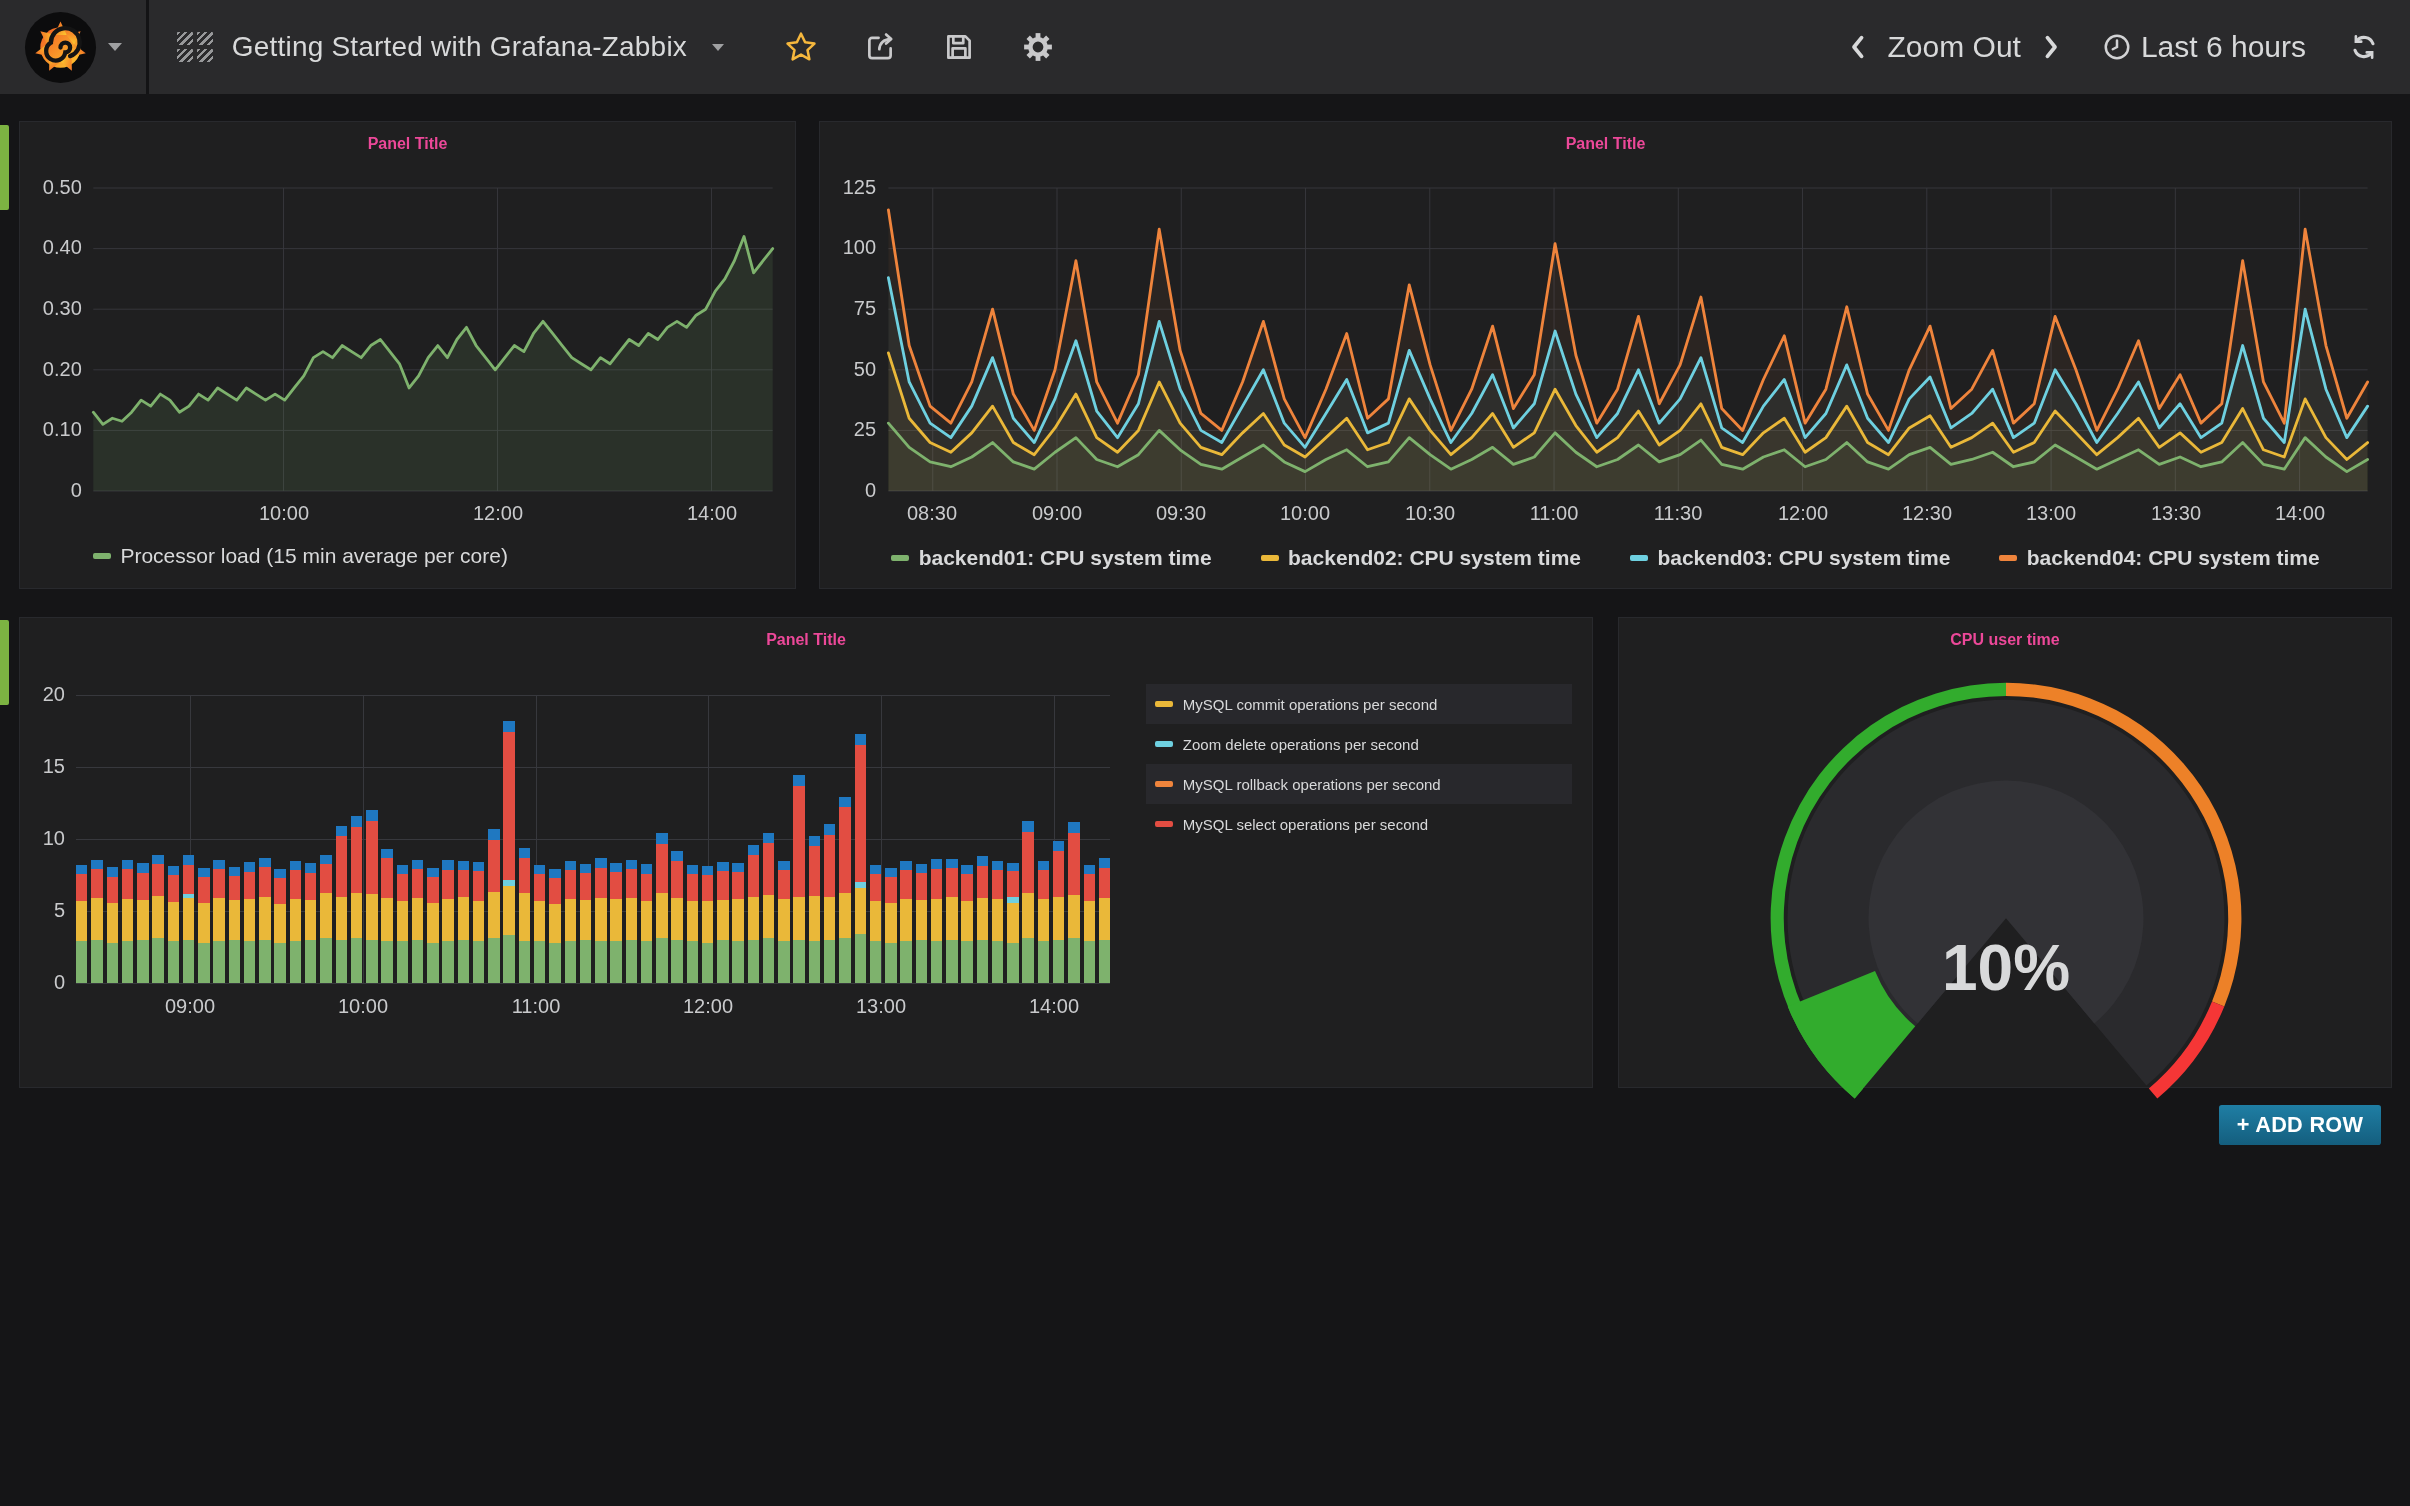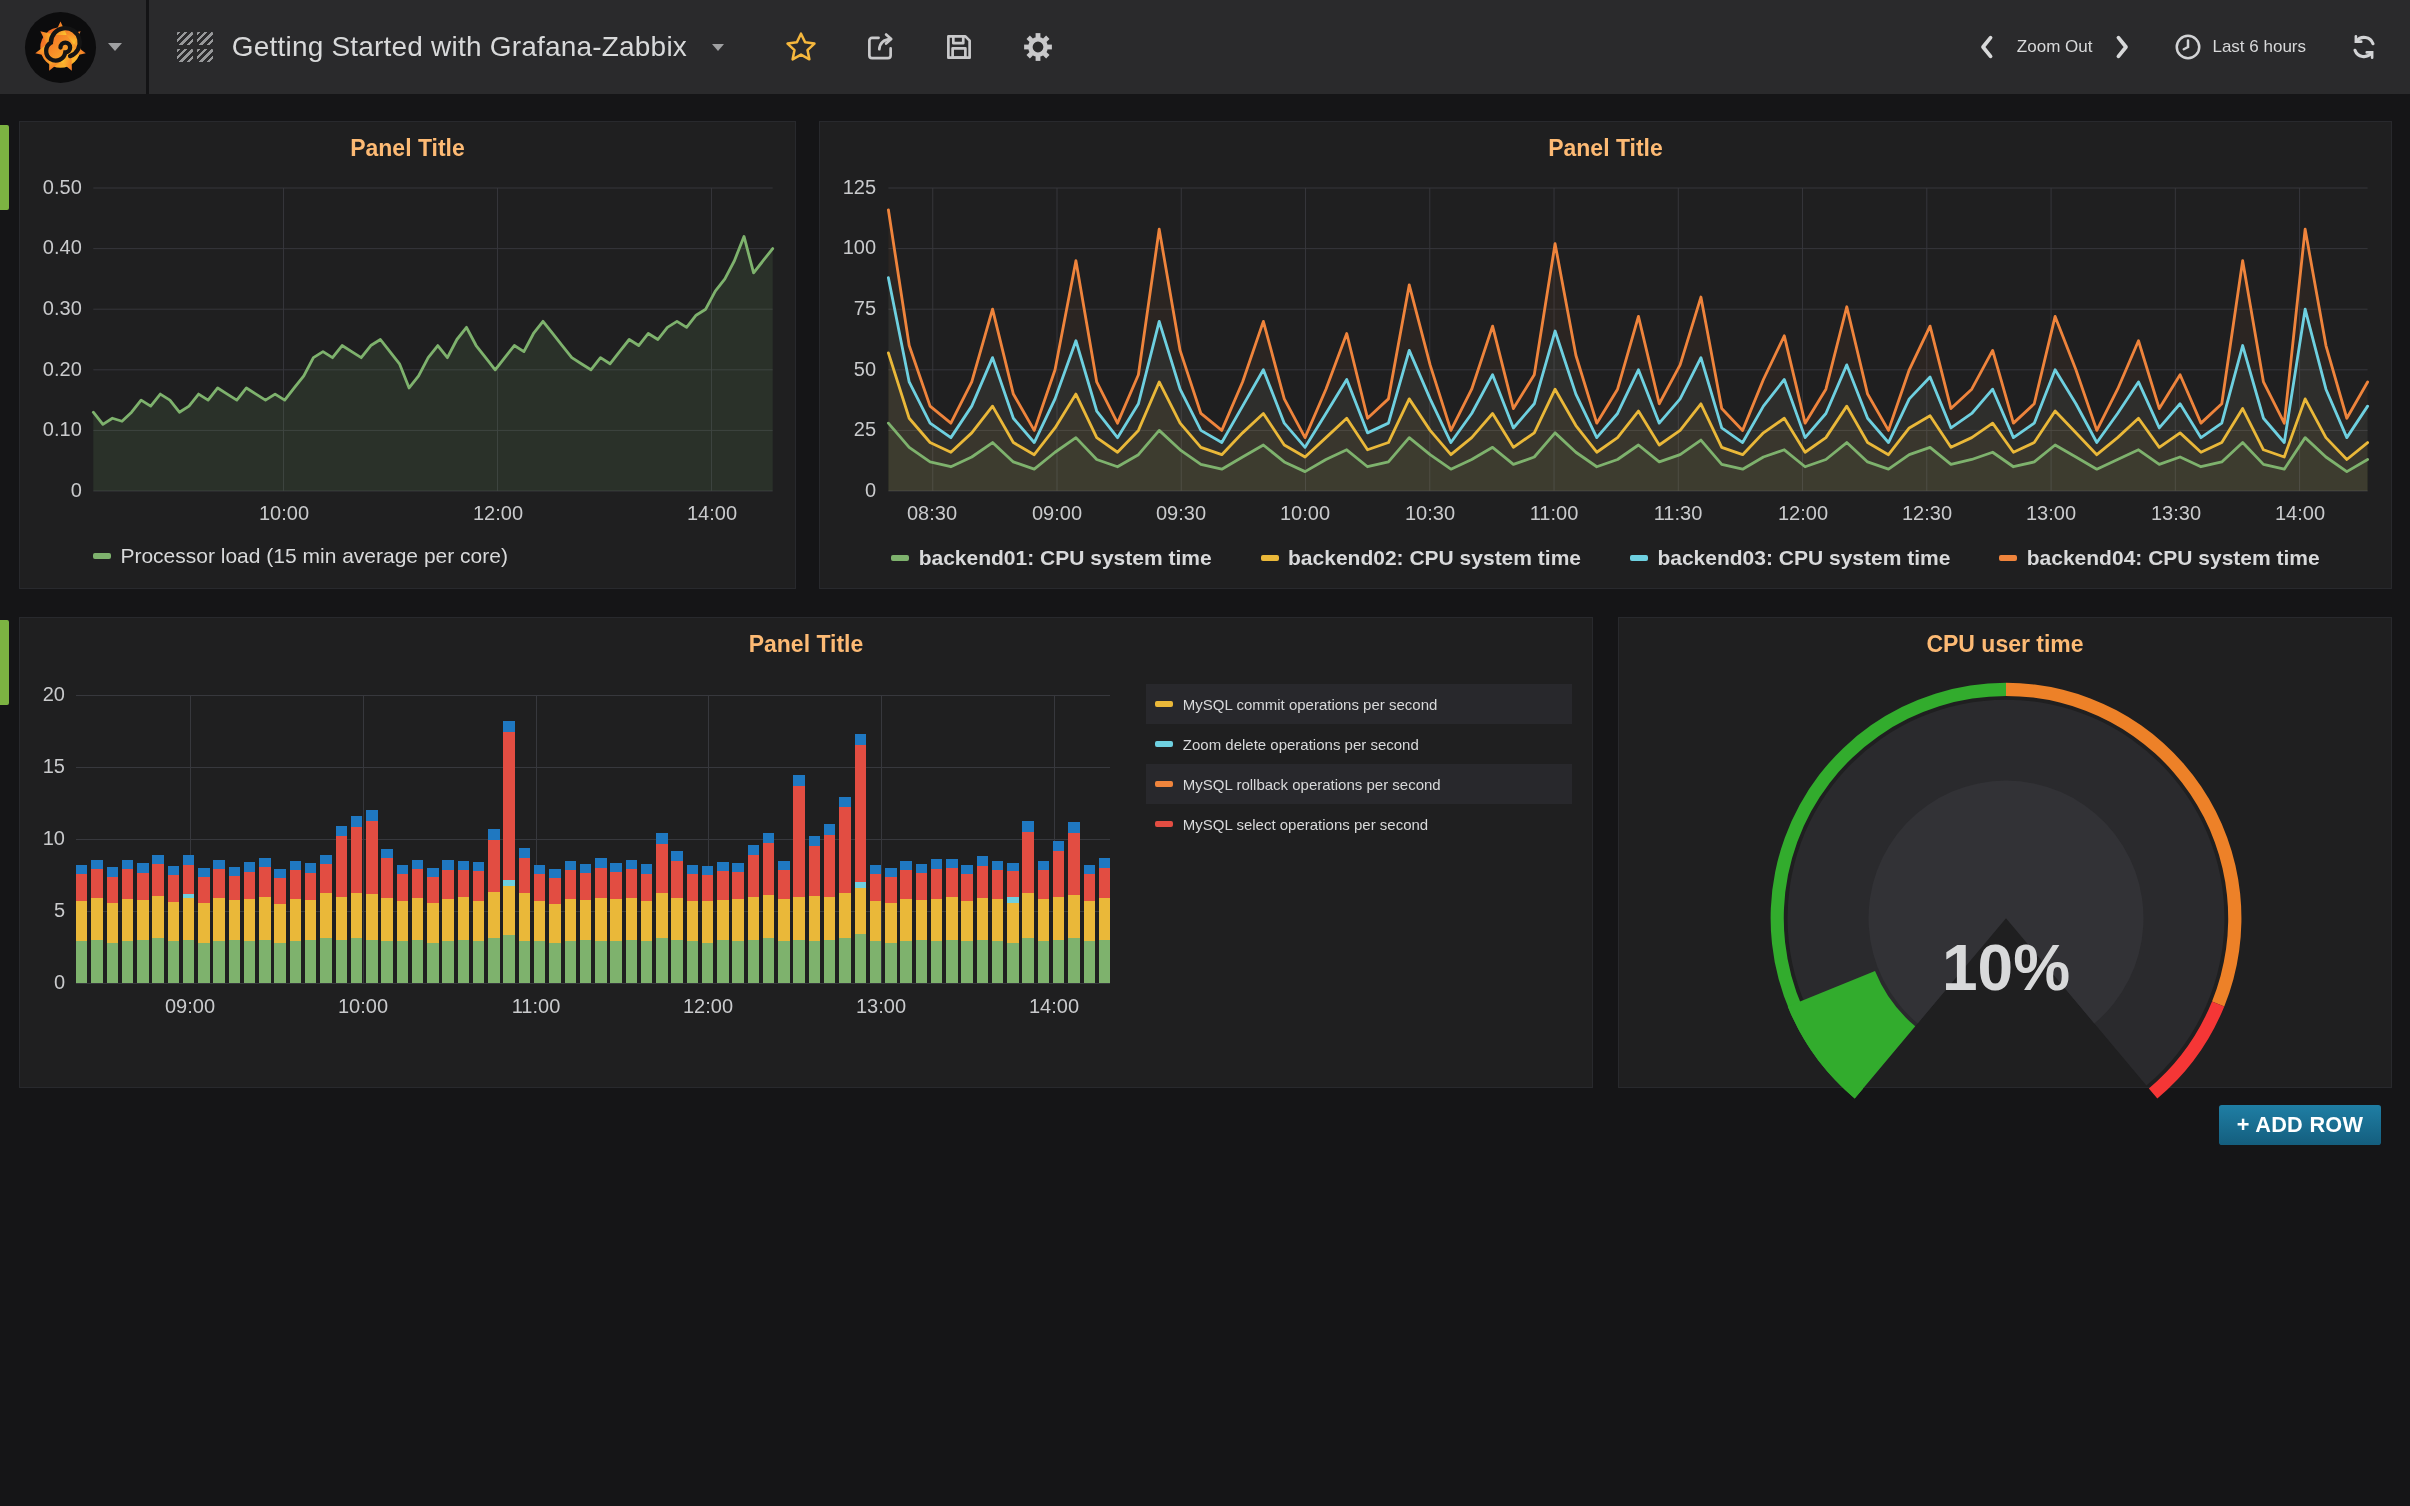--- a/index.html
+++ b/index.html
@@ -16,29 +16,29 @@
   .caret-down.sm{border-left-width:6.6px;border-right-width:6.6px;border-top-width:7.5px;margin-left:5.6px;}
   .nav-divider{width:2.8px;height:100%;background:#131315;}
   .dash-group{display:flex;align-items:center;gap:19px;padding:0 28px;height:100%;cursor:pointer;}
   .dash-icon{width:36px;height:30px;display:grid;grid-template-columns:1fr 1fr;gap:3.8px;}
   .dash-icon i{background:repeating-linear-gradient(135deg,#97989a 0 2.4px,transparent 2.4px 5.3px);
     display:block;border-radius:0.9px;}
   .dash-title{font-size:28px;color:#d8d9da;letter-spacing:0.2px;}
   .nav-actions{display:flex;align-items:center;gap:45px;margin-left:32px;}
   .nav-actions .icon-btn{background:none;border:none;padding:0;cursor:pointer;width:34px;height:34px;}
   .nav-actions svg{width:34px;height:34px;display:block;}
-  .nav-right{margin-left:auto;display:flex;align-items:center;padding-right:32px;gap:15px;font-size:17px;}
+  .nav-right{margin-left:auto;display:flex;align-items:center;padding-right:32px;gap:15px;font-size:30px;}
   .nav-right .icon-btn{background:none;border:none;padding:0;cursor:pointer;display:flex;align-items:center;}
   .zoom-out{cursor:pointer;padding:0 5.6px;}
   .time-picker{display:flex;align-items:center;gap:9.4px;cursor:pointer;margin-left:26px;}
   .refresh-btn{margin-left:28px;}
   
   .panel{position:absolute;background:#1f1f20;border:0.9px solid #28292d;box-sizing:border-box;}
-  .panel-title{position:absolute;top:13px;left:0;right:0;text-align:center;font-size:23px;
-    font-weight:bold;color:#fdba74;cursor:move;}
+  .panel-title{position:absolute;top:13px;left:0;right:0;text-align:center;font-size:16px;
+    font-weight:bold;color:#ec4899;cursor:move;}
   .row-handle{position:absolute;left:0;width:8.5px;height:85px;background:#7CB342;
     border-radius:0 1.9px 1.9px 0;cursor:pointer;z-index:5;}
   .ytick{position:absolute;width:58px;text-align:right;font-size:20px;color:#c9cacc;}
   .xtick{position:absolute;width:104px;text-align:center;font-size:20px;color:#c9cacc;}
   .chart-svg{position:absolute;overflow:visible;}
   .legend-row{position:absolute;display:flex;gap:49px;font-size:21px;color:#d8d9da;align-items:center;}
   .legend-row.centered{left:0;right:0;justify-content:center;}
   .legend-item{display:flex;align-items:center;gap:9.4px;cursor:pointer;white-space:nowrap;}
   .chip{width:18px;height:5.6px;border-radius:1.9px;display:inline-block;}
   .legend-col{position:absolute;display:flex;flex-direction:column;}

